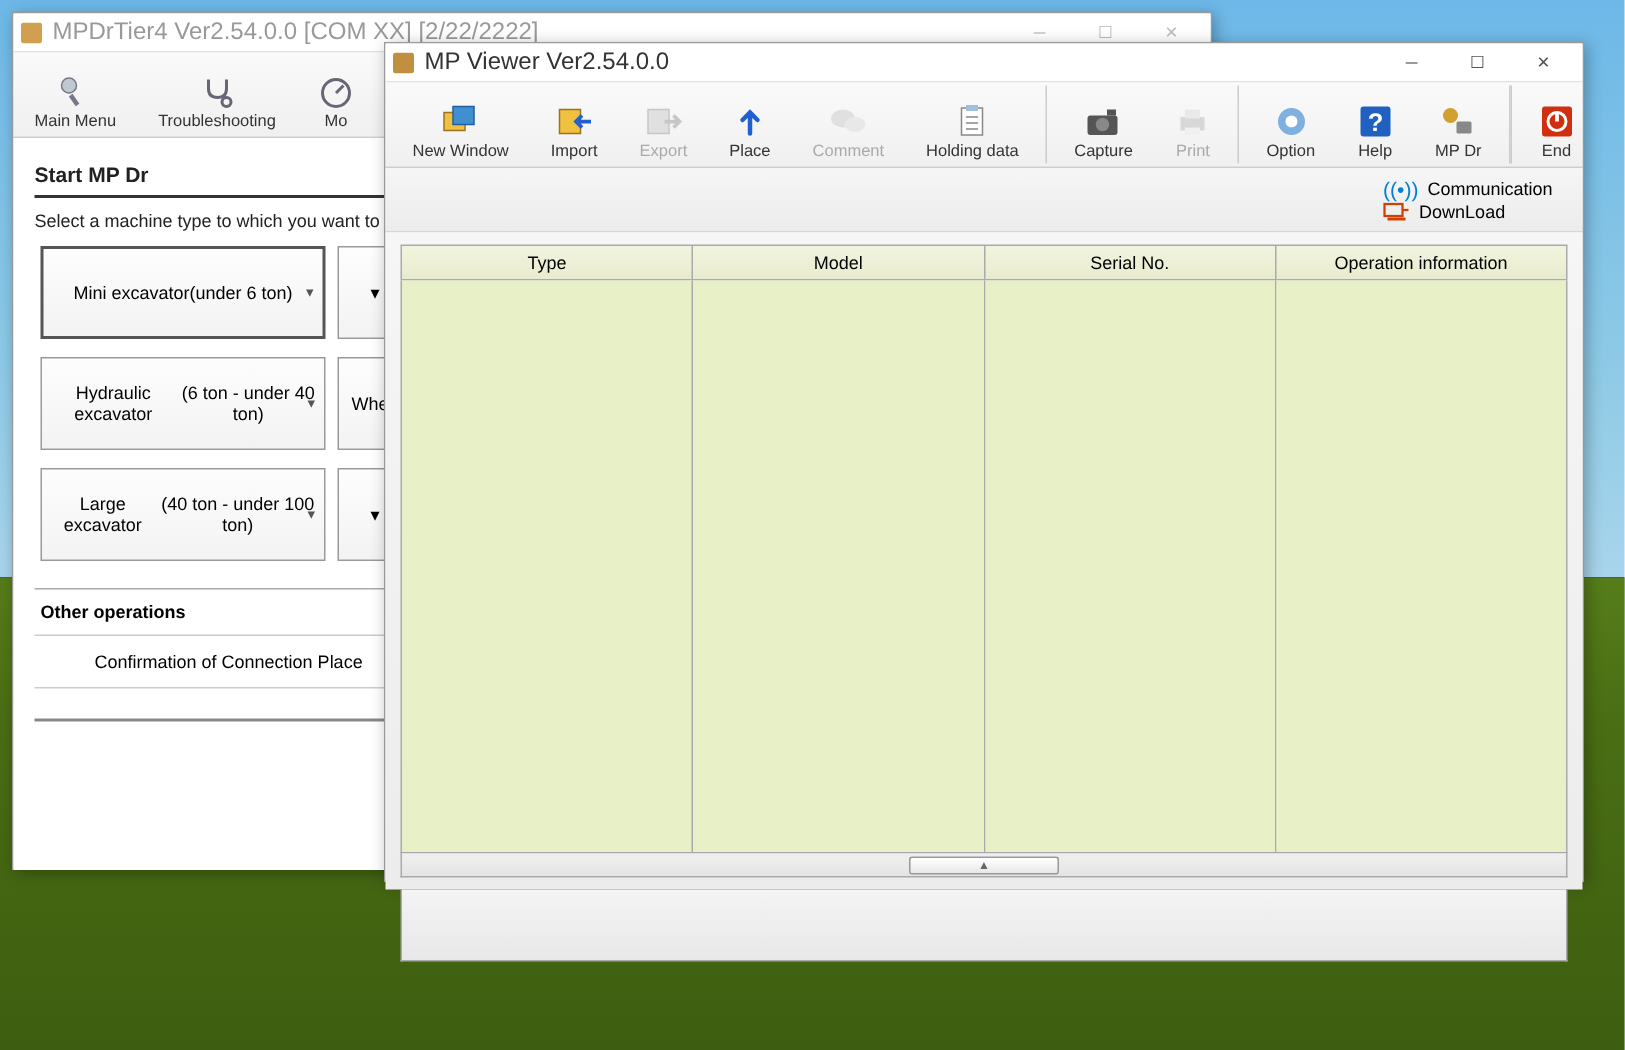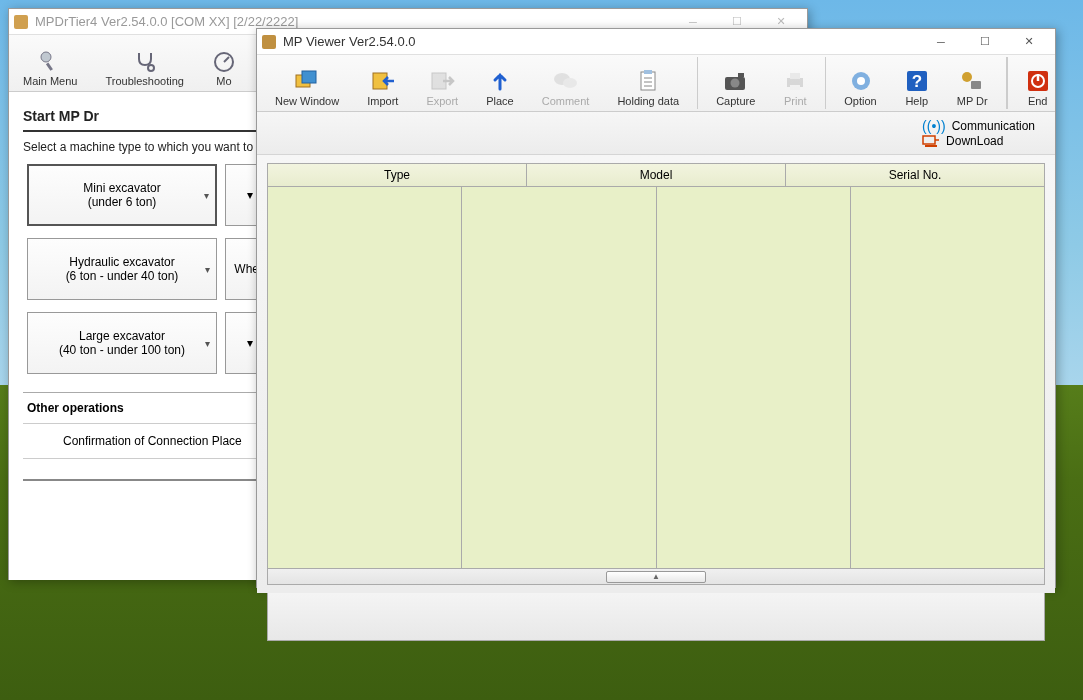--- a/index.html
+++ b/index.html
@@ -9,40 +9,40 @@
 .tree { position: absolute; right: 40px; top: 260px; width: 140px; height: 300px; }
 .tree-foliage { position: absolute; top: 0; right: 5px; width: 130px; height: 190px; background: radial-gradient(ellipse, #3a5a14 20%, #2d4510 60%, rgba(45,69,16,0.6) 100%); border-radius: 50%; }
 .tree-trunk { position: absolute; bottom: 0; right: 55px; width: 20px; height: 160px; background: linear-gradient(to right, #2a1f15, #3d2e1f, #2a1f15); }
 
 .window { position: absolute; background: #fff; border: 1px solid #999; box-shadow: 2px 2px 10px rgba(0,0,0,0.3); }
 .win-back { left: 8px; top: 8px; width: 800px; height: 572px; }
 .win-front { left: 256px; top: 28px; width: 800px; height: 560px; }
 
 .titlebar { height: 26px; display: flex; align-items: center; padding: 0 4px; background: #fff; border-bottom: 1px solid #e0e0e0; }
 .titlebar .ticon { width: 16px; height: 16px; margin-right: 6px; display: flex; align-items: center; justify-content: center; font-size: 12px; }
-.titlebar .ttitle { flex: 1; font-size: 13px; color: #999; }
+.titlebar .ttitle { flex: 1; font-size: 16px; color: #999; }
 .win-front .titlebar .ttitle { color: #333; }
 .winbtns { display: flex; }
 .winbtn { width: 44px; height: 26px; display: flex; align-items: center; justify-content: center; font-size: 11px; color: #555; }
 .win-back .winbtn { color: #bbb; }
 
 .toolbar { display: flex; background: linear-gradient(to bottom, #fafafa, #f0f0f0); border-bottom: 1px solid #ccc; padding: 2px 0; }
 .tgroup { display: flex; border-right: 1px solid #ccc; padding: 0 4px; }
 .tbtn { display: flex; flex-direction: column; align-items: center; justify-content: flex-end; padding: 4px 14px 2px; min-width: 46px; height: 52px; cursor: pointer; }
 .tbtn .ticn { height: 28px; display: flex; align-items: center; justify-content: center; font-size: 22px; }
 .tbtn .tlbl { font-size: 11px; color: #333; white-space: nowrap; }
 .tbtn.disabled .tlbl { color: #aaa; }
 .tbtn.disabled .ticn { opacity: 0.5; }
 
 .content { background: #fff; padding: 10px 14px; height: calc(100% - 82px); overflow: hidden; }
 .section-title { font-size: 14px; font-weight: bold; color: #222; padding: 6px 0; border-bottom: 2px solid #333; margin-bottom: 8px; }
 .instruction { font-size: 12px; color: #222; margin-bottom: 10px; }
 
 .machine-grid { display: grid; grid-template-columns: 190px 50px; gap: 12px 8px; margin: 10px 0 18px 4px; }
-.machine-btn { border: 1px solid #999; background: linear-gradient(to bottom, #fdfdfd, #f3f3f3); display: flex; align-items: center; justify-content: center; flex-direction: column; height: 62px; font-size: 12px; text-align: center; padding: 4px; position: relative; }
+.machine-btn { border: 1px solid #999; background: linear-gradient(to bottom, #fdfdfd, #f3f3f3); display: flex; align-items: center; justify-content: center; height: 62px; font-size: 12px; text-align: center; padding: 4px; position: relative; }
 .machine-btn.selected { border: 2px solid #555; }
 .machine-btn .arrow { position: absolute; right: 6px; top: 50%; transform: translateY(-50%); font-size: 10px; color: #555; }
 .machine-dd { border: 1px solid #999; background: linear-gradient(to bottom,#fdfdfd,#f3f3f3); display:flex; align-items:center; justify-content:center; height:62px; font-size:12px; padding:4px;}
 
 .other-title { font-size: 12px; font-weight: bold; padding: 8px 4px; border-top: 1px solid #aaa; border-bottom: 1px solid #ccc; }
 .other-item { font-size: 12px; padding: 10px 40px; border-bottom: 1px solid #ccc; }
 
 .status-row { display:flex; justify-content:flex-end; gap:4px; padding:6px 20px; font-size:12px; background: linear-gradient(to bottom,#f6f6f6,#ececec); border-bottom:1px solid #d5d5d5; }
 .status-item { display:flex; align-items:center; gap:6px; margin-left:20px; }
 .status-item .sicon { font-size:14px; }
@@ -372,20 +372,21 @@
         <span>DownLoad</span>
       </div>
     </div>
   </div>
 
   <div class="table-wrap">
     <div class="table-head">
       <div class="th">Type</div>
       <div class="th">Model</div>
       <div class="th">Serial No.</div>
+      <div class="th">Operation information</div>
     </div>
     <div class="table-body">
       <div class="tcol"></div>
         <div class="tcol"></div>
         <div class="tcol"></div>
         <div class="tcol"></div>
     </div>
     <div class="expander">
       <div class="expander-handle">▲</div>
     </div>

